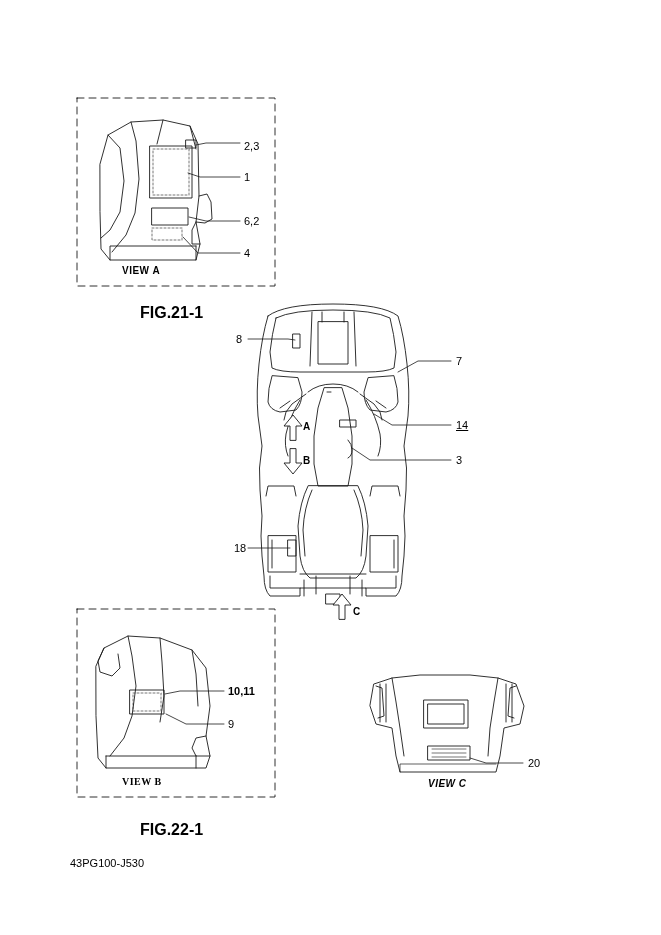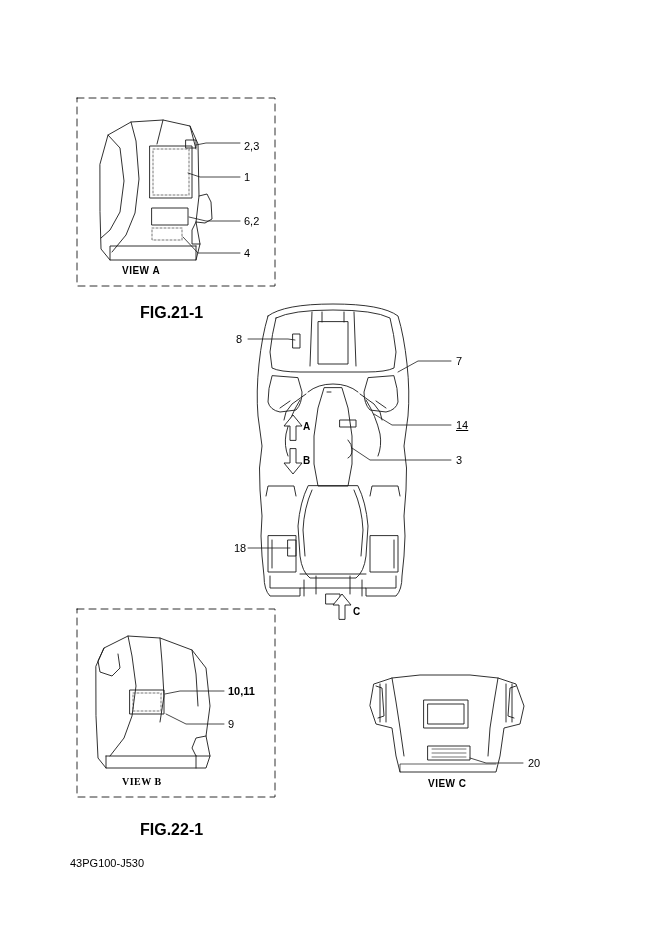--- a/index.html
+++ b/index.html
@@ -181,17 +181,17 @@
   <div class="lbl" style="left:528px;top:741px;">20</div>
 
   <div class="arrowlbl" style="left:303px;top:405px;">A</div>
   <div class="arrowlbl" style="left:303px;top:439px;">B</div>
   <div class="arrowlbl" style="left:353px;top:590px;">C</div>
 
   <div class="viewlbl" style="left:122px;top:249px;">VIEW A</div>
   <div class="figlbl" style="left:140px;top:288px;">FIG.21-1</div>
   <div class="viewlbl" style="left:122px;top:760px;font-family:Liberation Serif, serif;">VIEW B</div>
   <div class="figlbl" style="left:140px;top:805px;text-align:center;">FIG.22-1</div>
-  <div class="viewlbl" style="left:428px;top:762px;">VIEW C</div>
+  <div class="viewlbl" style="left:428px;top:762px;font-style:italic;">VIEW C</div>
 
   <div class="code" style="left:70px;top:841px;">43PG100-J530</div>
 
 </div>
 
 </body></html>

